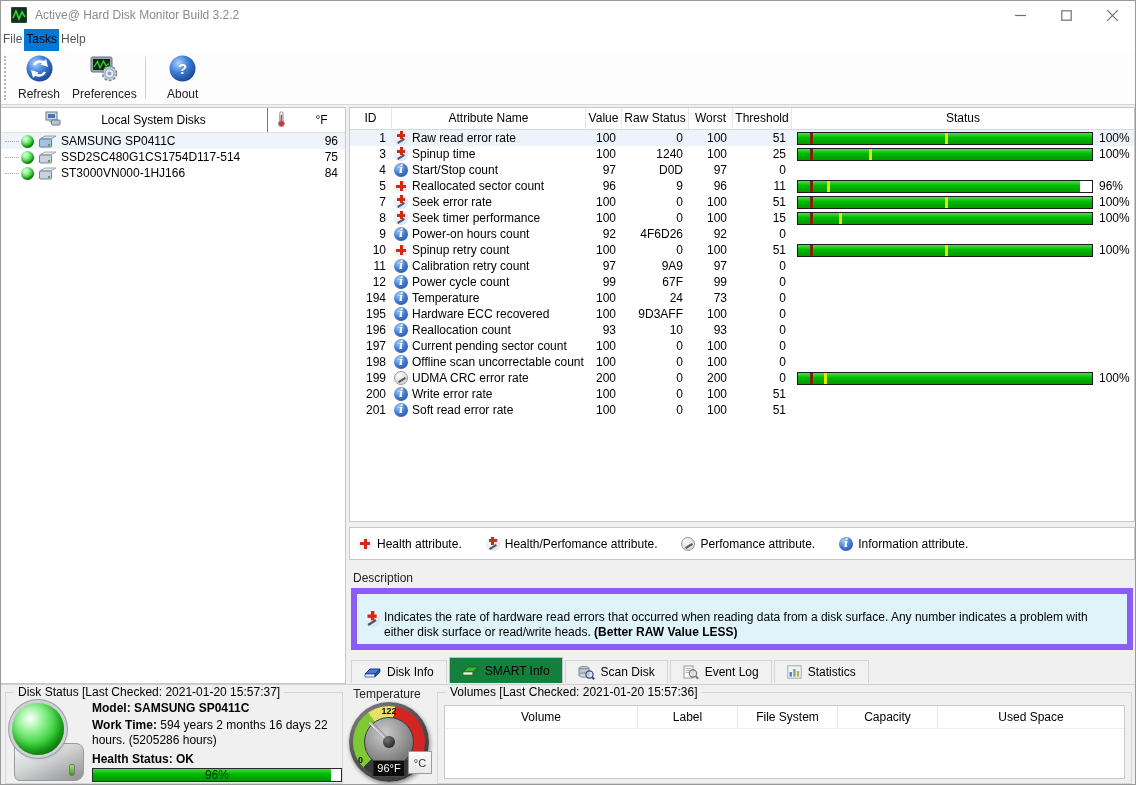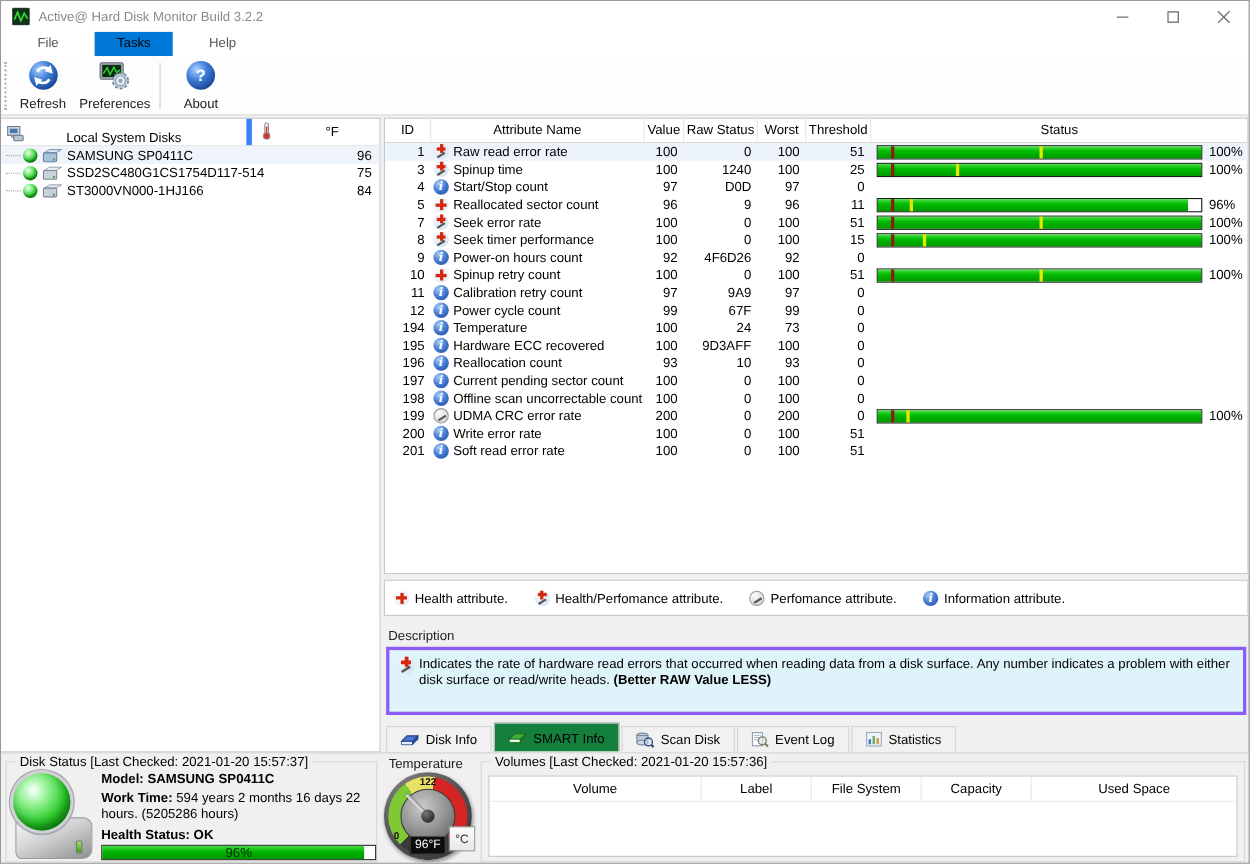--- a/index.html
+++ b/index.html
@@ -9,34 +9,34 @@
 
   
   .titlebar { position:absolute; left:0; top:0; width:100%; height:28px; background:#fff; }
   .titlebar .app-ico { position:absolute; left:10px; top:6px; width:16px; height:16px; }
   .titlebar .title { position:absolute; left:34px; top:7px; font-size:12px; color:#8a8a8a; }
   .win-btns { position:absolute; right:0; top:0; height:28px; display:flex; }
   .win-btn { width:46px; height:28px; display:flex; align-items:center; justify-content:center; }
 
   
   .menubar { position:absolute; left:0; top:28px; width:100%; height:22px; background:#fff; display:flex; }
-  .menu-item { padding:3px 20px; color:#555;margin-left:13px; }
+  .menu-item { padding:3px 2px; color:#555; }
   .menu-item.active { background:#0078d7; color:#000000; }
 
   
   .toolbar { position:absolute; left:0; top:50px; width:100%; height:54px; background:#fdfdfd; border-bottom:1px solid #d7d7d7; display:flex; align-items:center; }
   .tb-grip { width:4px; height:44px; border-left:2px dotted #b8b8b8; margin-left:3px; }
   .tb-btn { display:flex; flex-direction:column; align-items:center; justify-content:center; min-width:58px; height:48px; margin:0 2px; }
   .tb-btn .lab { margin-top:2px; color:#222; }
   .tb-sep { width:1px; height:42px; background:#d0d0d0; margin:0 6px; }
 
   
   .left-panel { position:absolute; left:0; top:106px; width:345px; height:577px; background:#fff; border:1px solid #c8c8c8; border-left:none; }
   .lp-header { position:relative; height:25px; border-bottom:1px solid #e2e2e2; display:flex; align-items:center; }
-  .lp-col1 { width:228px; border-right:5px solid #3b82f6; height:100%; display:flex; align-items:flex-end; position:relative; }
+  .lp-col1 { width:228px; border-right:1px solid #3b82f6; height:100%; display:flex; align-items:center; position:relative;margin-left:39px; }
   .lp-col1 .hdr-ico { margin-left:5px; }
   .lp-col1 .hdr-txt { position:absolute; left:0; right:0; text-align:center; }
   .lp-col2 { flex:1; height:100%; display:flex; align-items:center; position:relative; }
   .lp-col2 .hdr-ico { margin-left:8px; }
   .lp-col2 .hdr-txt { position:absolute; left:30px; right:0; text-align:center; }
   .disk-row { position:relative; height:16px; display:flex; align-items:center; }
   .disk-row.selected { background:#eef4fa; }
   .disk-row .treeline { width:14px; border-top:1px dotted #aaa; margin-left:4px; }
   .disk-row .led { width:13px; height:13px; border-radius:50%; margin:0 1px 0 2px;
       background:radial-gradient(circle at 35% 30%, #deffde 5%, #6fe86f 35%, #15b515 70%, #077a07); box-shadow:inset -1px -2px 2px rgba(0,60,0,.45); }
@@ -70,21 +70,21 @@
   .ai.hp { background:radial-gradient(circle at 35% 28%, #f4f9ff, #cfe0ef); }
   .ai.hp::before { content:""; position:absolute; left:5.5px; top:0px; width:3px; height:8px; background:#d5280e; }
   .ai.hp::after  { content:""; position:absolute; left:3px; top:2.5px; width:8px; height:3px; background:#d5280e; }
   .ai.perf { background:radial-gradient(circle at 35% 28%, #fdfdfd, #cacaca); border:1px solid #9a9a9a; }
   .ai .needle { position:absolute; left:3px; bottom:3px; width:8px; height:2px; background:#555; transform:rotate(-32deg); }
 
   
   .legend { position:absolute; left:348px; top:526px; width:786px; height:33px; background:#fff; border:1px solid #c8c8c8; display:flex; align-items:center; gap:24px; padding-left:8px; }
   .lg-item { display:flex; align-items:center; gap:5px; }
   .desc-label { position:absolute; left:352px; top:570px; color:#222; }
-  .desc-box { position:absolute; left:350px; top:587px; width:782px; height:62px; background:#dff3fb; border:3px solid #8b5cf6; padding:5px 7px; line-height:15px; }
+  .desc-box { position:absolute; left:350px; top:587px; width:782px; height:62px; background:#dff3fb; border:6px solid #8b5cf6; padding:16px 7px; line-height:15px; }
   .desc-box .d-ico { float:left; margin:1px 6px 2px 0; transform:scale(1.15); transform-origin:top left; }
   .tabs { position:absolute; left:350px; top:656px; height:26px; display:flex; align-items:flex-end; gap:2px; }
   .tab { display:flex; align-items:center; gap:6px; height:23px; padding:0 12px; background:#f1f1f1; border:1px solid #d4d4d4; border-bottom:none; }
   .tab.active { background:#15803d; height:26px; border-color:#bfbfbf; }
 
   
   .bottom { position:absolute; left:0; top:683px; width:100%; height:102px; background:#f0f0f0; border-top:1px solid #cfcfcf; }
   .grp { position:absolute; border:1px solid #d5d5d5; }
   .grp-title { position:absolute; top:-8px; left:8px; background:#f0f0f0; padding:0 4px; white-space:nowrap; }
   .g-disk { left:4px; top:7px; width:338px; height:92px; }

